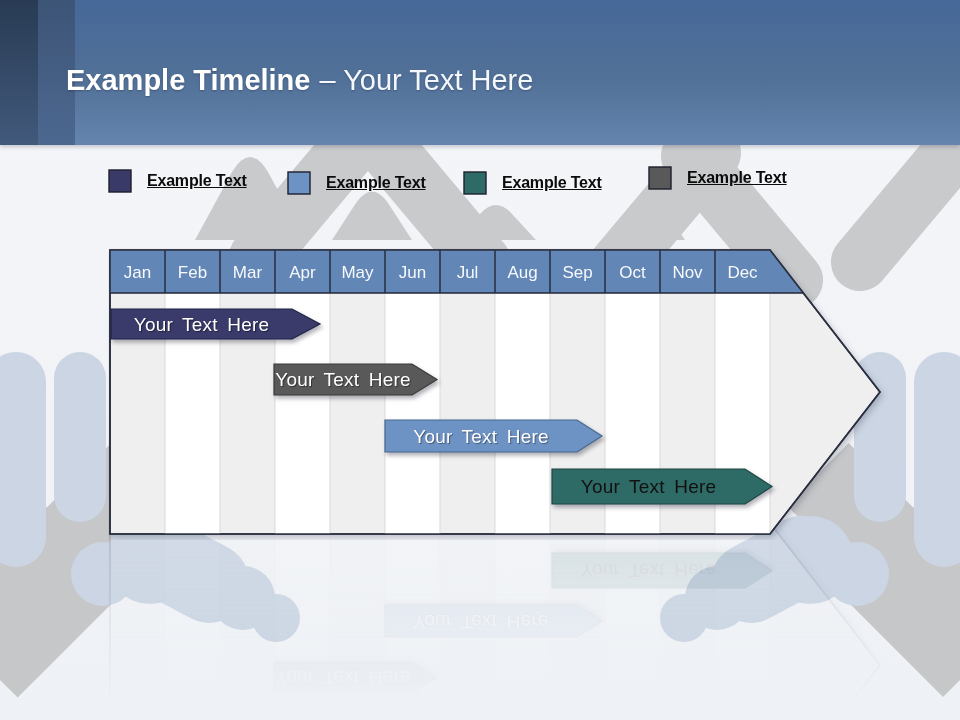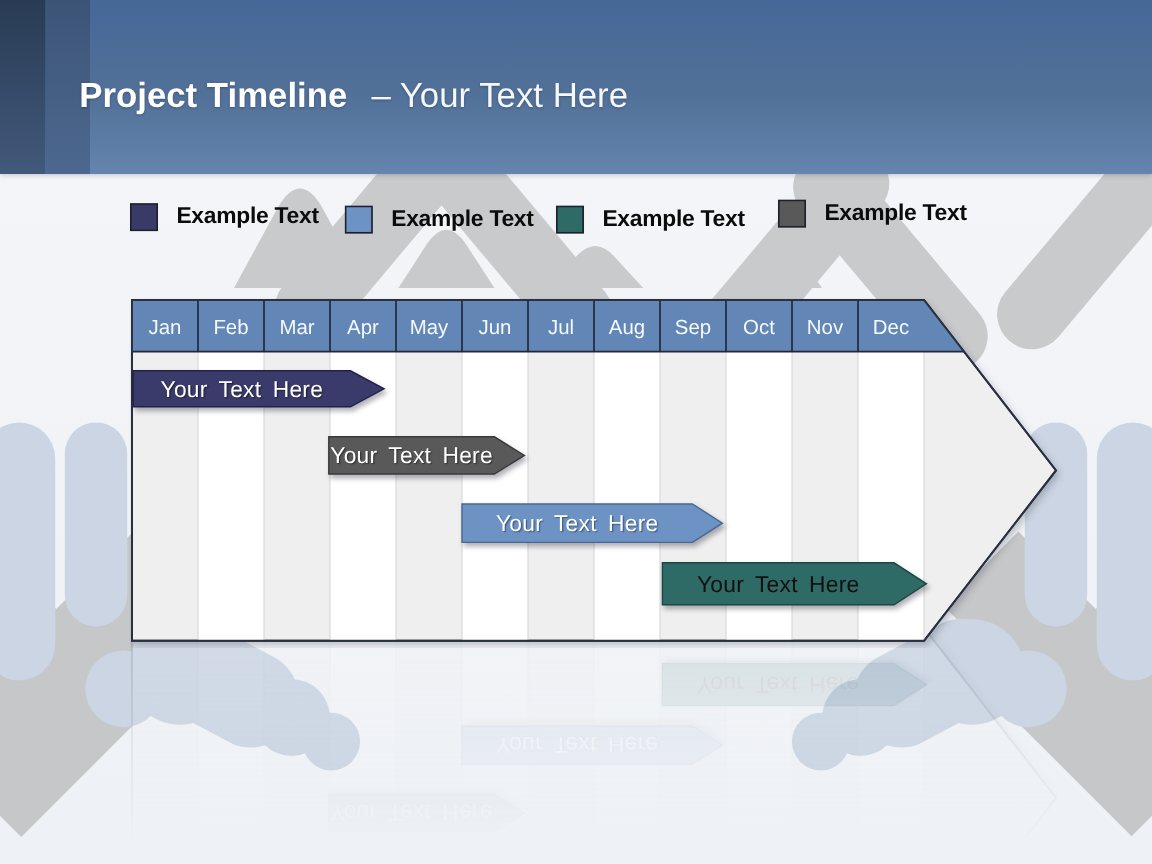--- a/index.html
+++ b/index.html
@@ -14,27 +14,27 @@
   .title-band{position:absolute;left:0;top:0;width:960px;height:145px;z-index:2;
               background:linear-gradient(180deg,#466898 0%,#527198 55%,#6584ae 100%);
               box-shadow:0 2px 4px rgba(20,30,50,.22);}
   .strip1{position:absolute;left:0;top:0;width:38px;height:145px;
           background:linear-gradient(180deg,#293b54 0%,#41597b 100%);}
   .strip2{position:absolute;left:38px;top:0;width:37px;height:145px;
           background:linear-gradient(180deg,#3c5476 0%,#4d6890 100%);}
   .title{position:absolute;left:66px;top:63px;margin:0;font-size:29px;line-height:34px;
          color:#ffffff;font-weight:400;white-space:nowrap;text-shadow:0 1px 2px rgba(10,20,40,.3);}
   .title .t-main{font-weight:700;}
-  .title .t-rest{font-weight:400;margin-left:20px;color:#f4f7fb;text-align:right;}
+  .title .t-rest{font-weight:400;margin-left:9px;color:#f4f7fb;text-align:right;}
 
   
   .legend{position:absolute;left:0;top:0;width:960px;height:0;z-index:3;}
   .legend-item{position:absolute;display:flex;align-items:center;gap:15px;}
   .legend-item .swatch{flex:0 0 auto;display:block;}
-  .legend-label{font-size:19px;font-weight:700;color:#0b0b0b;letter-spacing:-.2px;white-space:nowrap;}
+  .legend-label{font-size:16px;font-weight:700;color:#0b0b0b;letter-spacing:-.2px;white-space:nowrap;text-decoration:underline;}
   #legend-1{left:108px;top:169px;}
   #legend-2{left:287px;top:171px;}
   #legend-3{left:463px;top:171px;}
   #legend-4{left:648px;top:166px;}
 
   
   .timeline{position:absolute;left:108px;top:248px;width:780px;height:292px;z-index:3;}
   .arrow-base{filter:drop-shadow(2px 3px 3px rgba(30,40,60,.25));}
   .bar-shape{filter:drop-shadow(2px 3px 2px rgba(25,25,45,.35));}
   .month-label{font-size:17px;fill:#f6f9fc;}
@@ -89,21 +89,21 @@
       <path d="M195,240 L232,172 Q250,142 268,172 L305,240 Z"></path>
       <path d="M332,240 L356,203 Q372,180 388,203 L412,240 Z"></path>
       <path d="M458,240 L480,214 Q496,196 512,214 L536,240 Z"></path>
       <path d="M610,240 L632,206 Q647,184 662,206 L685,240 Z"></path>
     </g>
   </svg>
 
   <header class="title-band">
     <div class="strip1"></div>
     <div class="strip2"></div>
-    <h1 class="title"><span class="t-main">Project Timeline</span><span class="t-rest">– Your Text Here</span></h1>
+    <h1 class="title"><span class="t-main">Example Timeline</span><span class="t-rest">– Your Text Here</span></h1>
   </header>
 
   <div class="legend">
     <div class="legend-item" id="legend-1">
       <svg class="swatch" width="24" height="24">
         <rect x="1" y="1" width="22" height="22" stroke="#1f1f2e" stroke-width="1.4" fill="#3a3a68"></rect>
         </svg>
       <span class="legend-label">Example Text</span>
     </div>
     <div class="legend-item" id="legend-2">

